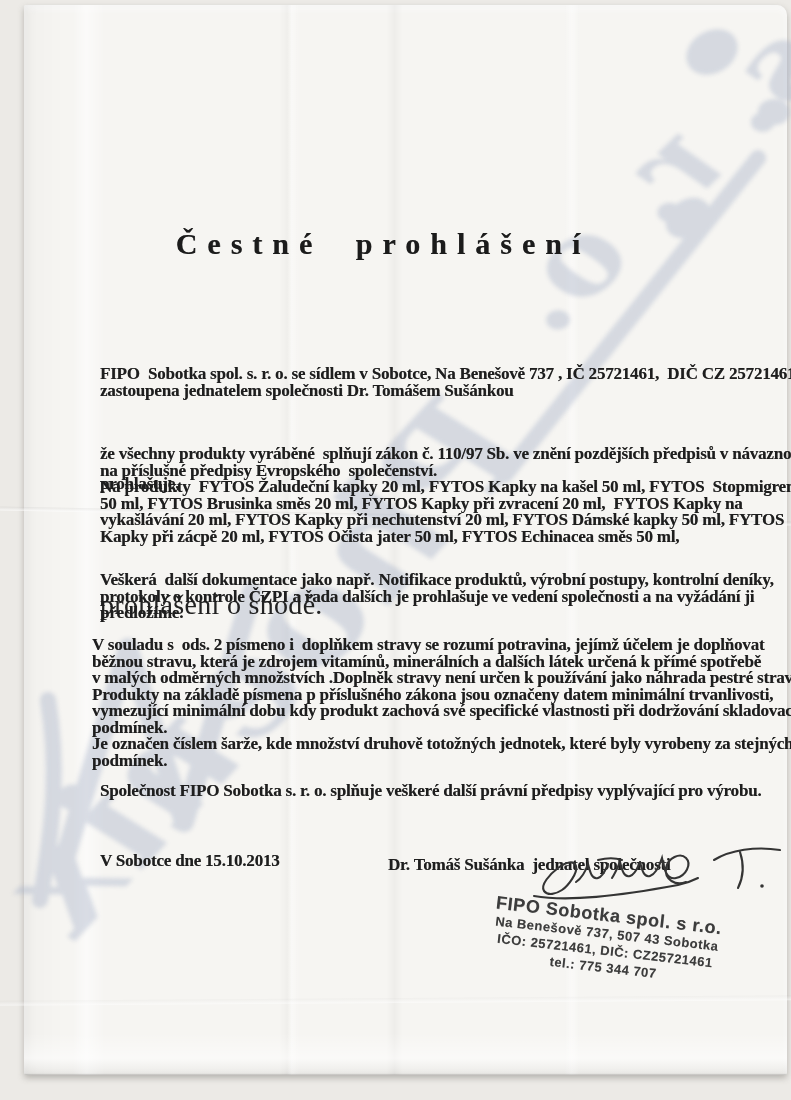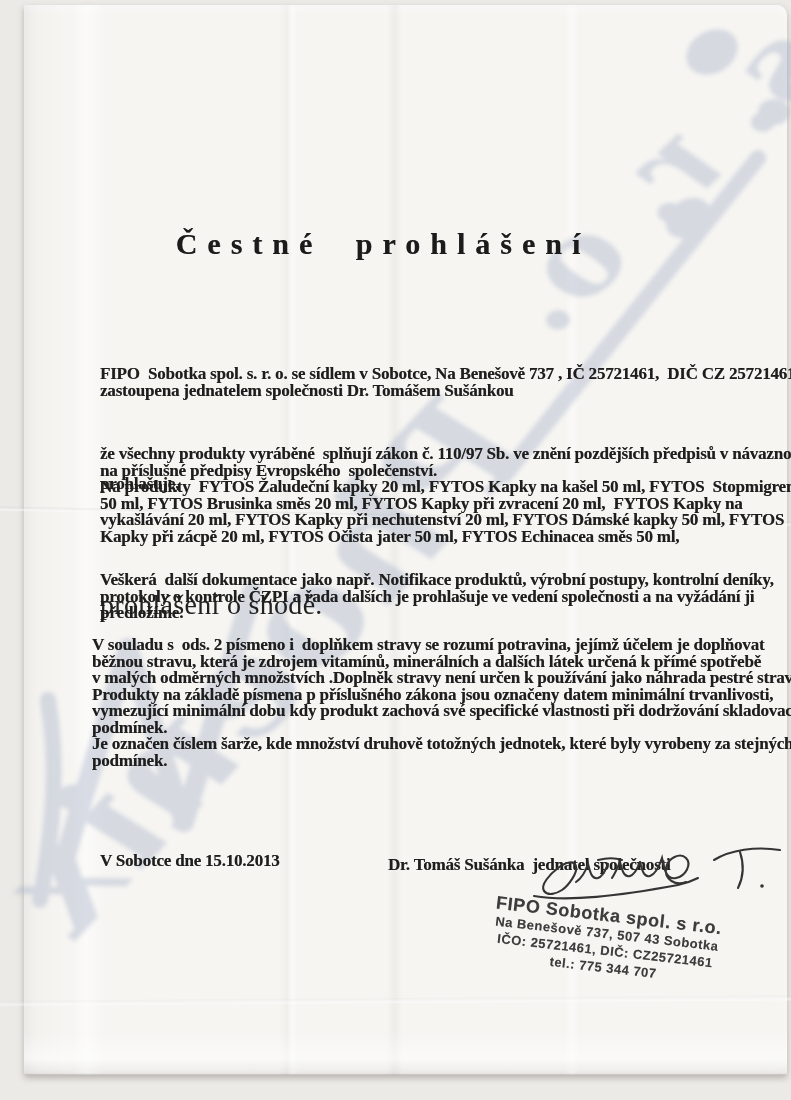--- a/index.html
+++ b/index.html
@@ -170,20 +170,21 @@
 
   <div class="txt" style="left:92px;top:637px;">V souladu s  ods. 2 písmeno i  doplňkem stravy se rozumí potravina, jejímž účelem je doplňovat
 běžnou stravu, která je zdrojem vitamínů, minerálních a dalších látek určená k přímé spotřebě
 v malých odměrných množstvích .Doplněk stravy není určen k používání jako náhrada pestré stravy.
 Produkty na základě písmena p příslušného zákona jsou označeny datem minimální trvanlivosti,
 vymezující minimální dobu kdy produkt zachová své specifické vlastnosti při dodržování skladovacích
 podmínek.
 Je označen číslem šarže, kde množství druhově totožných jednotek, které byly vyrobeny za stejných
 podmínek.</div>
 
+  <div class="txt" style="left:100px;top:783px;">Společnost FIPO Sobotka s. r. o. splňuje veškeré další právní předpisy vyplývající pro výrobu.</div>
 
   <div class="txt" style="left:100px;top:853px;">V Sobotce dne 15.10.2013</div>
 
   <div class="txt" style="left:388px;top:857px;">Dr. Tomáš Sušánka  jednatel společnosti</div>
 
   <svg class="signature" width="262" height="72" viewBox="0 0 262 72">
     <g fill="none" stroke="#343434" stroke-width="2.1" stroke-linecap="round">
       <path d="M6,58 C40,64 90,58 150,47 C160,45 166,42 170,40"></path>
       <path d="M34,52 C28,56 20,58 16,53 C12,47 22,36 30,30 C38,24 46,22 48,28 C50,35 40,48 34,52 Z"></path>
       <path d="M48,44 C54,40 58,32 60,26 C62,34 64,42 70,40 C76,38 78,30 80,26"></path>

